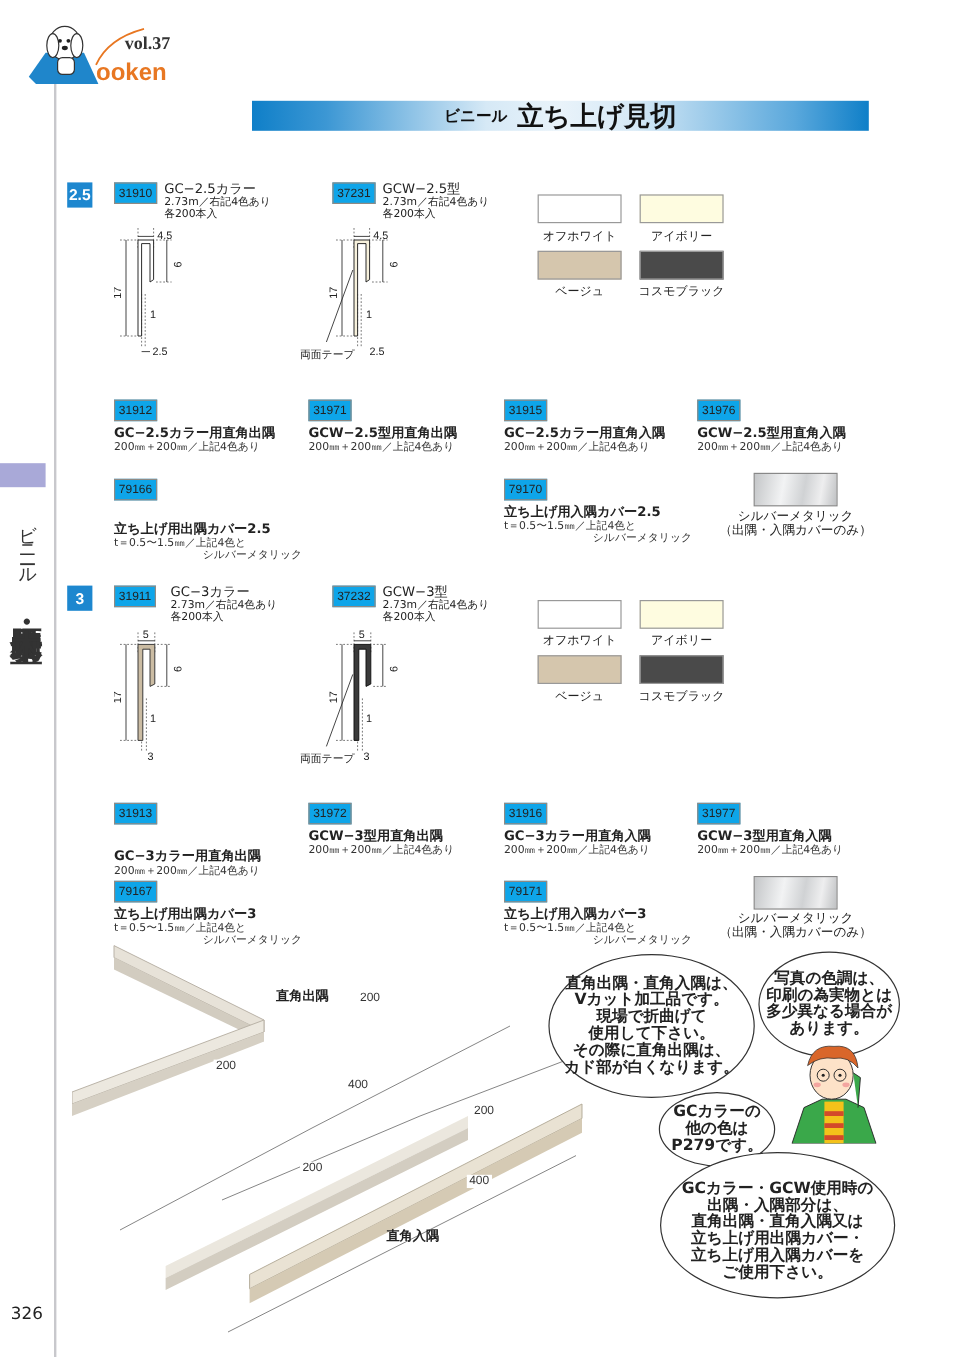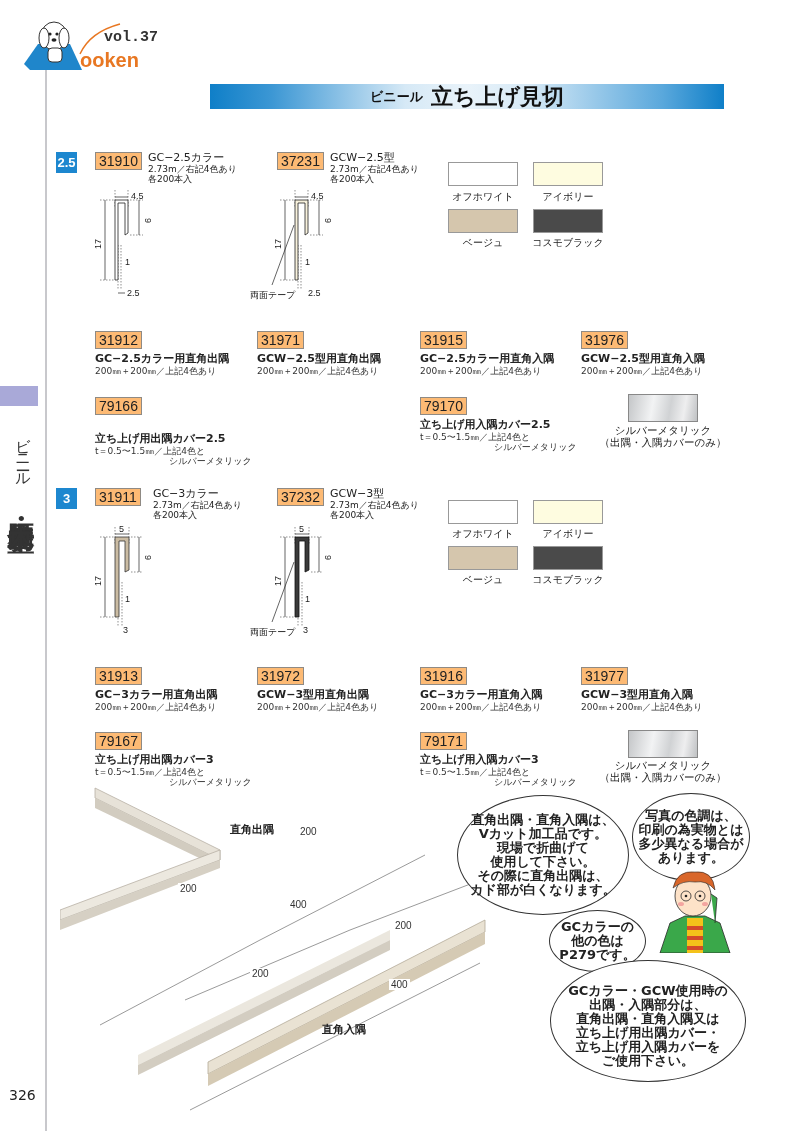--- a/index.html
+++ b/index.html
@@ -7,33 +7,33 @@
          font-family: "DejaVu Sans", "Liberation Sans", sans-serif; color: #222; }
   .abs { position: absolute; }
   
   .gutter-line { position: absolute; left: 45px; top: 68px; width: 2px; height: 1063px; background: #c8c8cc; }
   .side-tab { position: absolute; left: 0; top: 386px; width: 38px; height: 20px; background: #a9a9d8; }
   .side-small { position: absolute; left: 8px; top: 428px; width: 24px; font-size: 15px; color: #333; line-height: 18px; text-align: center; }
   .side-big { position: absolute; left: 4px; top: 503px; width: 32px; font-size: 27px; font-weight: bold; color: #333; line-height: 30px; text-align: center; }
   .page-num { position: absolute; left: 9px; top: 1087px; font-size: 14px; color: #222; }
   
   .logo { position: absolute; left: 20px; top: 12px; width: 150px; height: 58px; text-align: center; }
-  .vol { position: absolute; left: 104px; top: 29px; font-size: 15px; font-weight: bold; color: #333; font-family: Liberation Mono, monospace; }
+  .vol { position: absolute; left: 104px; top: 29px; font-size: 15px; font-weight: bold; color: #333; font-family: Liberation Serif, serif; }
   
   .banner { position: absolute; left: 210px; top: 84px; width: 514px; height: 25px;
             background: linear-gradient(90deg, #0f7fc8 0%, #3c97d4 12%, #d6e9f6 38%, #e9f3fa 50%, #d6e9f6 62%, #5aa8dc 88%, #0f7fc8 100%);
             display: flex; align-items: center; justify-content: center; gap: 8px; }
   .banner .small { font-size: 13px; font-weight: bold; color: #111; }
   .banner .big { font-size: 22px; font-weight: bold; color: #111; }
   
   .size-badge { position: absolute; width: 21px; height: 21px; background: #1d87cf; color: #fff; font-weight: bold;
                 font-size: 13px; display: flex; align-items: center; justify-content: center; font-family: "Liberation Sans", sans-serif; }
   
-  .code { display: inline-block; background: #fdba74; border: 1px solid #8f8a84; font-family: "Liberation Sans", sans-serif;
-          font-size: 14px; color: #222; padding: 0 3px; height: 18px; line-height: 17px; }
+  .code { display: inline-block; background: #0ea5e9; border: 1px solid #8f8a84; font-family: "Liberation Sans", sans-serif;
+          font-size: 10px; color: #222; padding: 0 3px; height: 18px; line-height: 17px; }
   .prod { position: absolute; }
   .prod .name { font-size: 11px; font-weight: bold; color: #222; white-space: nowrap; }
   .prod .sub { font-size: 9px; color: #333; line-height: 10px; white-space: nowrap; }
   .prod-head { position: absolute; display: flex; gap: 6px; align-items: flex-start; }
   .prod-head .txt .name { font-size: 11px; line-height: 12px; }
   .prod-head .txt .sub { font-size: 9px; line-height: 10px; }
   
   .swatch { position: absolute; width: 70px; height: 24px; border: 1px solid #999; }
   .swatch-label { position: absolute; width: 90px; text-align: center; font-size: 10px; color: #222; }
   .silver { position: absolute; width: 70px; height: 28px; border: 1px solid #888;
@@ -271,21 +271,21 @@
 <div class="swatch-label" style="left:438px; top:527px;">オフホワイト</div>
 <div class="swatch" style="left:533px; top:500px; background:#fefce0;"></div>
 <div class="swatch-label" style="left:523px; top:527px;">アイボリー</div>
 <div class="swatch" style="left:448px; top:546px; background:#d5c6ad;"></div>
 <div class="swatch-label" style="left:438px; top:573px;">ベージュ</div>
 <div class="swatch" style="left:533px; top:546px; background:#4a4a4a;"></div>
 <div class="swatch-label" style="left:523px; top:573px;">コスモブラック</div>
 
 <div class="prod" style="left:95px; top:666px;">
   <span class="code">31913</span>
-  <div class="name" style="margin-top:2px;">GC−3カラー用直角出隅</div>
+  <div class="name" style="margin-top:19px;">GC−3カラー用直角出隅</div>
   <div class="sub">200㎜＋200㎜／上記4色あり</div>
 </div>
 <div class="prod" style="left:257px; top:666px;">
   <span class="code">31972</span>
   <div class="name" style="margin-top:2px;">GCW−3型用直角出隅</div>
   <div class="sub">200㎜＋200㎜／上記4色あり</div>
 </div>
 <div class="prod" style="left:420px; top:666px;">
   <span class="code">31916</span>
   <div class="name" style="margin-top:2px;">GC−3カラー用直角入隅</div>

